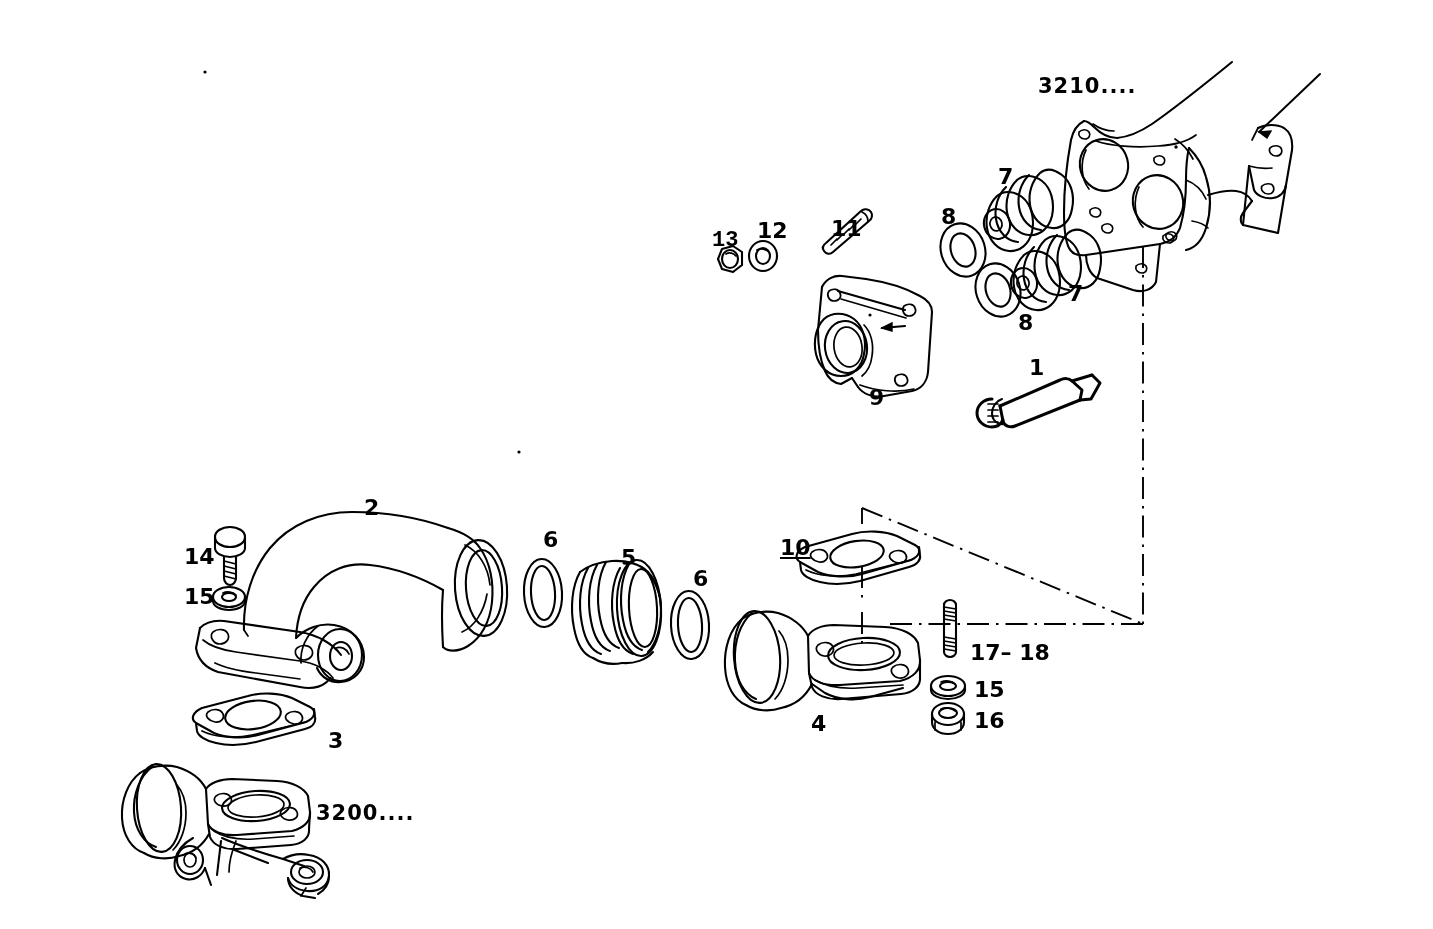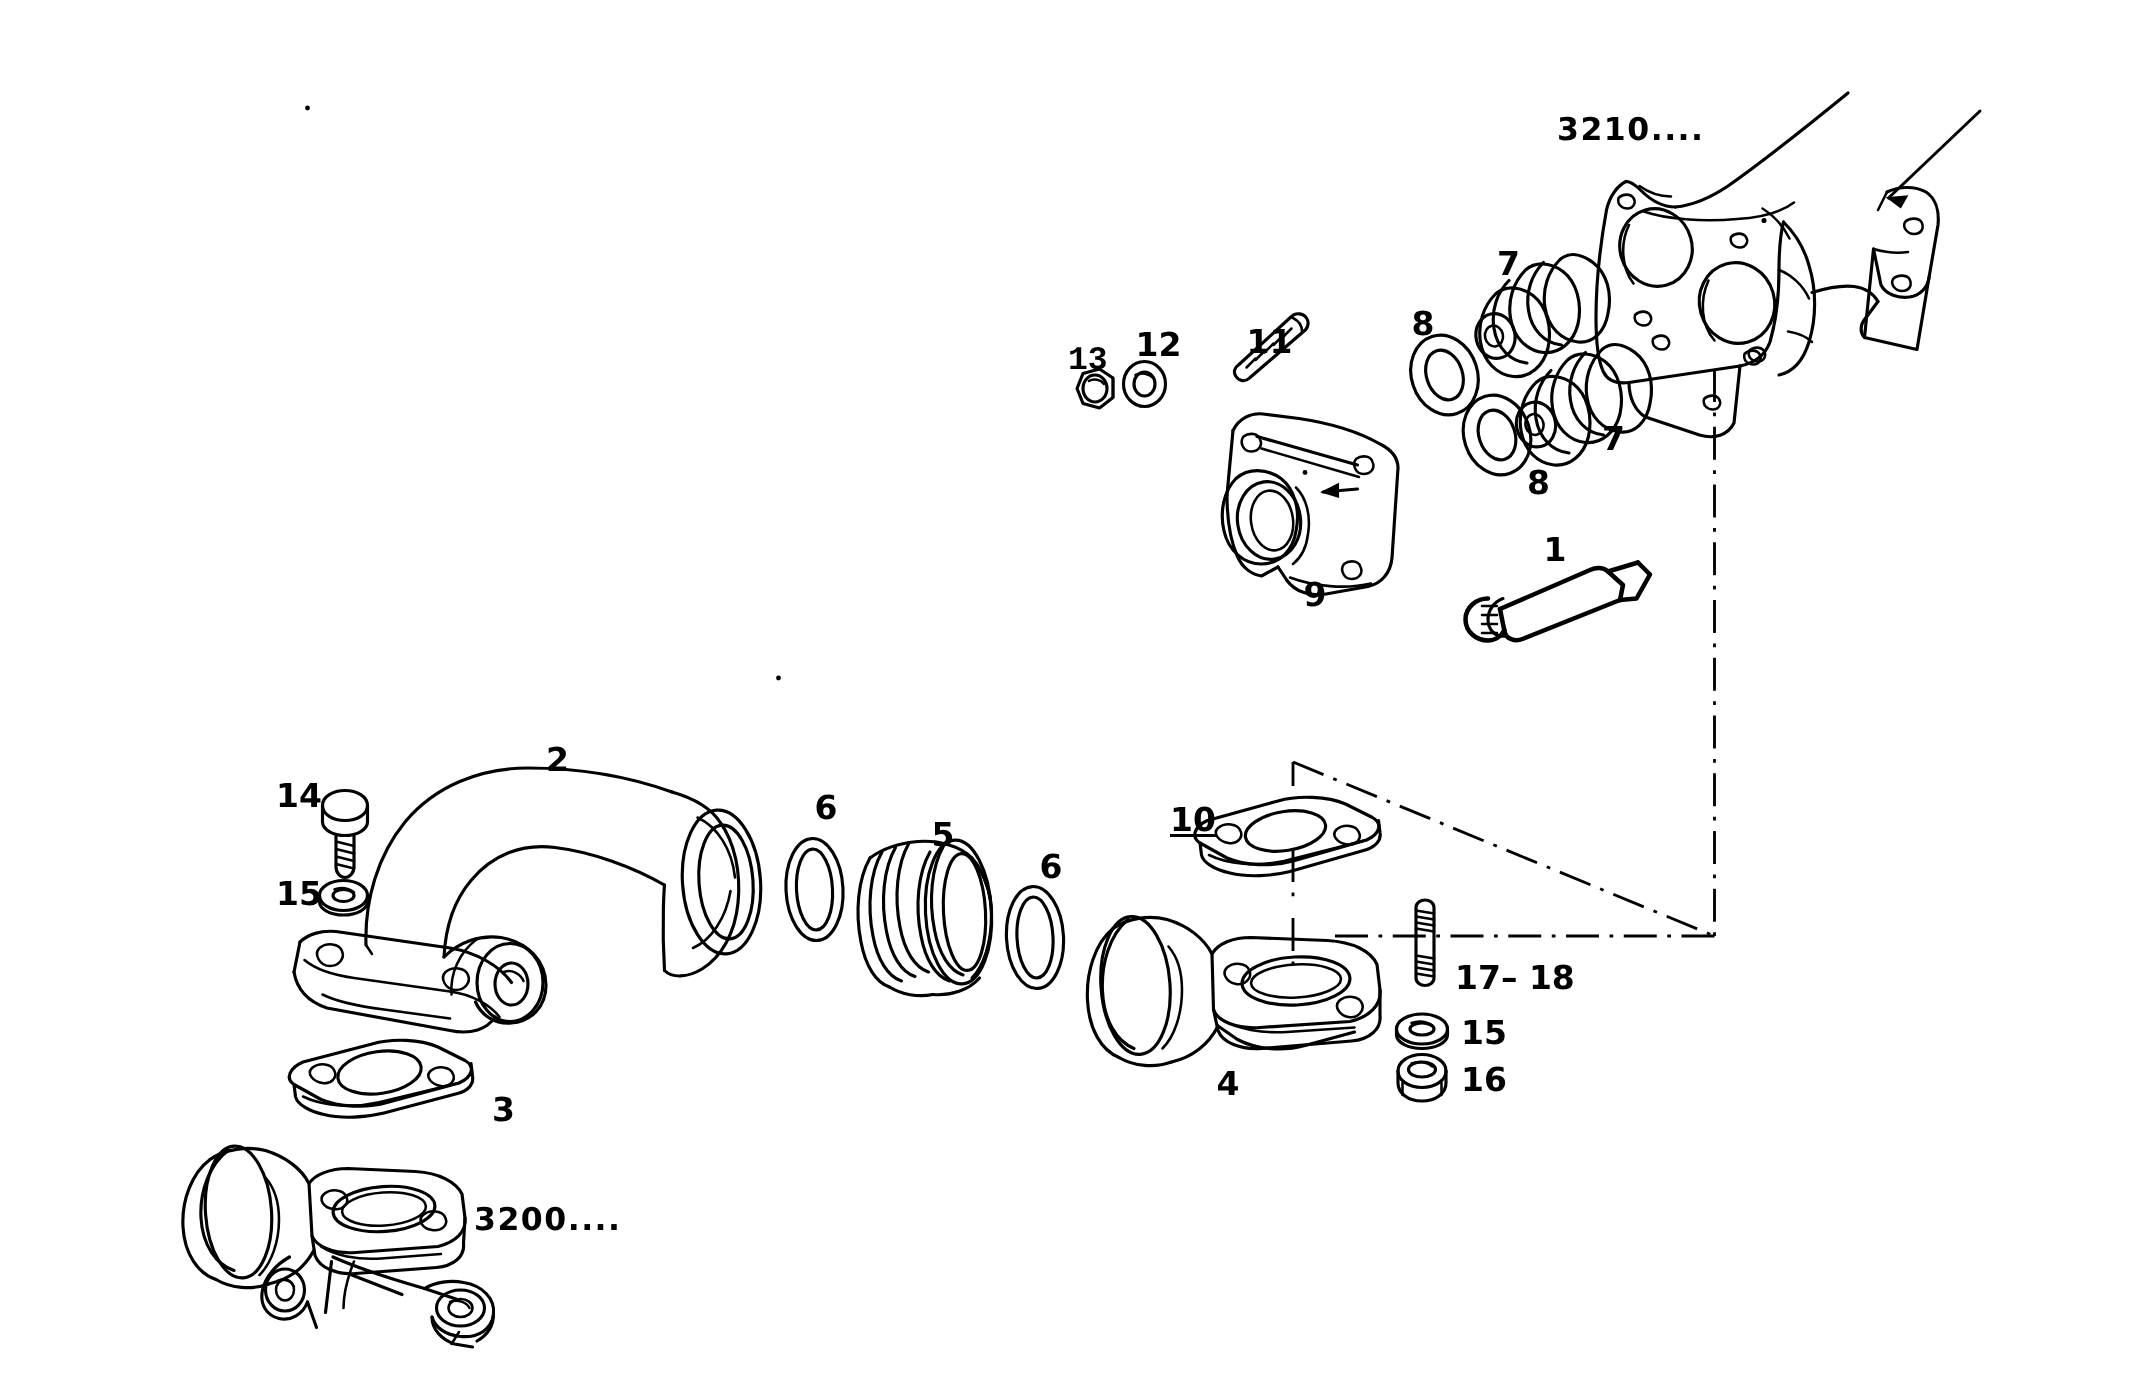--- a/index.html
+++ b/index.html
@@ -551,19 +551,19 @@
   <div class="part-label lbl-num" style="left:693px; top:568px;">6</div>
   <div class="part-label lbl-num" style="left:998px; top:166px;">7</div>
   <div class="part-label lbl-num" style="left:1068px; top:283px;">7</div>
   <div class="part-label lbl-num" style="left:941px; top:206px;">8</div>
   <div class="part-label lbl-num" style="left:1018px; top:312px;">8</div>
   <div class="part-label lbl-num" style="left:869px; top:387px;">9</div>
   <div class="part-label lbl-num" style="left:780px; top:537px;text-decoration:underline;">10</div>
   <div class="part-label lbl-num" style="left:831px; top:194px;margin-top:24px;">11</div>
   <div class="part-label lbl-num" style="left:757px; top:220px;">12</div>
   <div class="part-label lbl-num" style="left:712px; top:230px;font-family:Liberation Mono, monospace;">13</div>
-  <div class="part-label lbl-num" style="left:184px; top:521px;">14</div>
+  <div class="part-label lbl-num" style="left:184px; top:546px;">14</div>
   <div class="part-label lbl-num" style="left:184px; top:586px;">15</div>
   <div class="part-label lbl-num" style="left:974px; top:679px;">15</div>
   <div class="part-label lbl-num" style="left:974px; top:710px;text-align:center;">16</div>
   <div class="part-label lbl-num" style="left:970px; top:642px;">17– 18</div>
 
 </div>
 
 </body></html>

